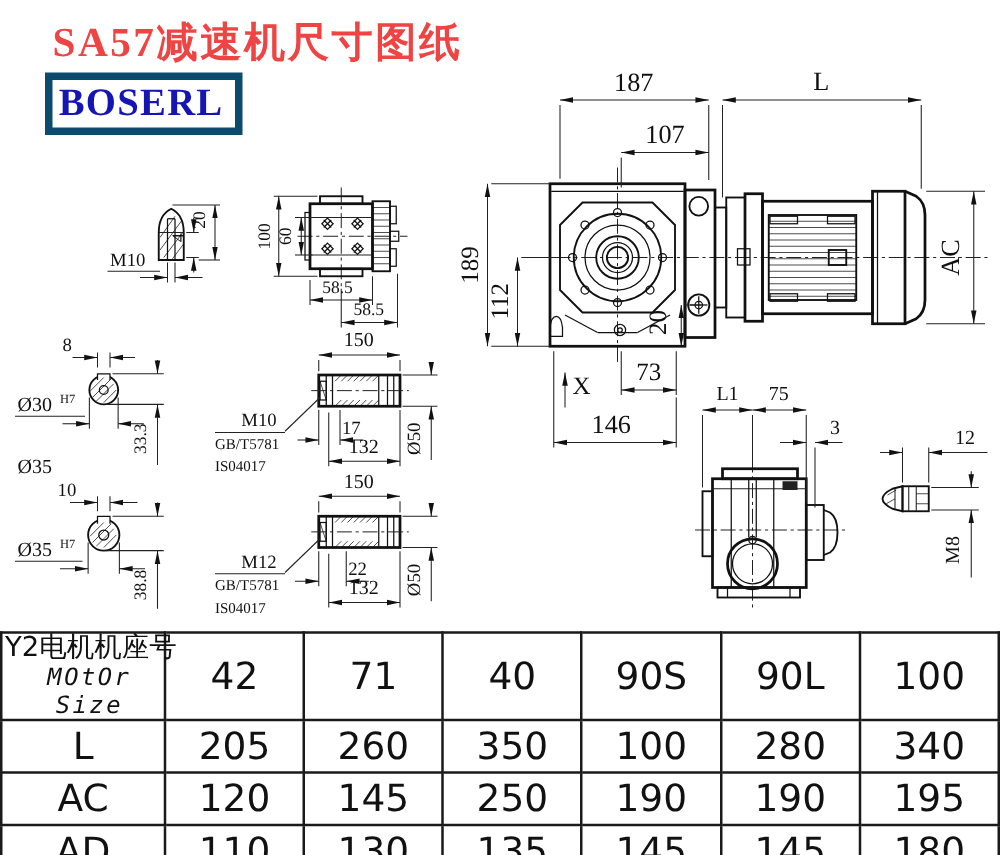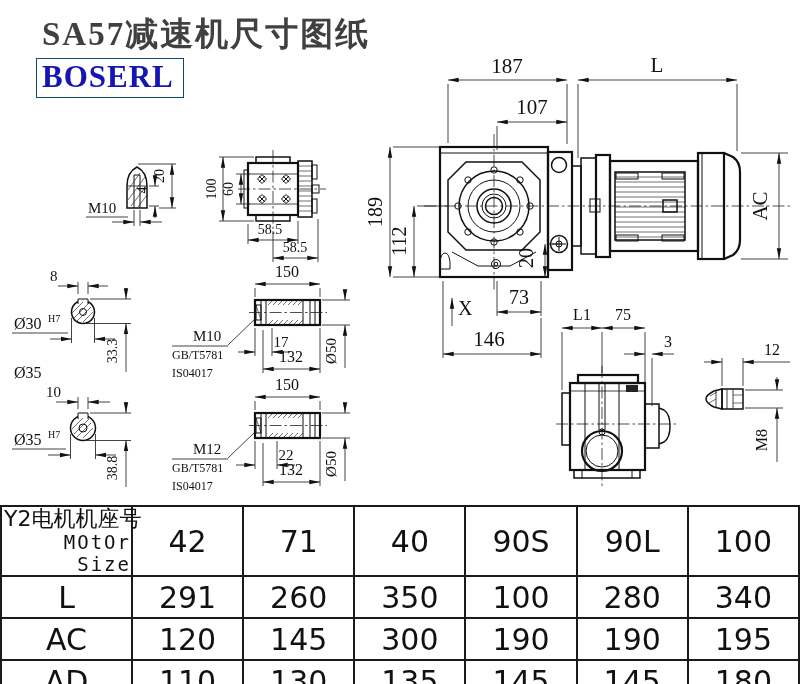--- a/index.html
+++ b/index.html
@@ -1,42 +1,42 @@
 <!DOCTYPE html>
 <html><head>
 <meta charset="utf-8">
 <style>
   html,body{margin:0;padding:0;background:#fff;}
   body{width:800px;height:684px;position:relative;overflow:hidden;
        font-family:"Liberation Sans",sans-serif;}
   .page-title{position:absolute;left:42px;top:12px;font-size:33px;font-weight:bold;
-       color:#404040;letter-spacing:2px;font-family:"Liberation Serif",serif;}
-  .brand-box{position:absolute;left:36px;top:58px;border:1px solid #0c4a6e;
+       color:#ef4444;letter-spacing:2px;font-family:"Liberation Serif",serif;}
+  .brand-box{position:absolute;left:36px;top:58px;border:6px solid #0c4a6e;
        background:#fff;padding:0 9px 2px 5px;}
   .brand-text{font-family:"Liberation Serif",serif;font-weight:bold;font-size:31px;
        color:#1515b5;letter-spacing:1px;}
   svg{position:absolute;left:0;top:0;}
   svg text{font-family:"Liberation Serif",serif;fill:#111;}
   .t21{font-size:21px;} .t20{font-size:20px;} .t16{font-size:16px;}
   .t15{font-size:15px;} .t14{font-size:14px;} .t12{font-size:12px;} .t10{font-size:10px;}
   .o2{stroke:#111;stroke-width:2.2;fill:none;}
   .o15{stroke:#111;stroke-width:1.5;fill:none;}
   .o1{stroke:#111;stroke-width:1;fill:none;}
   .h6{stroke:#111;stroke-width:.6;fill:none;}
   .d{stroke:#222;stroke-width:.85;fill:none;}
   .cl{stroke:#222;stroke-width:.8;fill:none;stroke-dasharray:12 3 2.5 3;}
   .dim-table{position:absolute;left:0;top:505px;width:800px;border-collapse:collapse;
        table-layout:fixed;background:#fff;}
   .dim-table td{border:2px solid #1a1a1a;text-align:center;font-size:30px;color:#111;
        padding:0;font-family:"DejaVu Sans",sans-serif;}
   .dim-table tr{height:42px;}
   .dim-table tr.hdr{height:51px;}
   .hdl .cn{font-size:22px;text-align:right;padding-left:2px;line-height:1.1;white-space:nowrap;}
-  .hdl .en{font-size:19px;text-align:right;padding-left:10px;letter-spacing:2px;
-       font-family:"DejaVu Sans Mono",monospace;}
+  .hdl .en{font-size:19px;text-align:center;padding-left:10px;letter-spacing:2px;
+       font-family:"DejaVu Sans Mono",monospace;font-style:italic;}
 </style>
 </head>
 <body>
 
 <div class="page-title">SA57减速机尺寸图纸</div>
 <div class="brand-box">
   <span class="brand-text">BOSERL</span>
 </div>
 
 <svg width="800" height="505" viewBox="0 0 800 505">
@@ -415,32 +415,32 @@
     </td>
     <td>42</td>
     <td>71</td>
     <td>40</td>
     <td>90S</td>
     <td>90L</td>
     <td>100</td>
   </tr>
   <tr>
     <td>L</td>
-    <td>291</td>
+    <td>205</td>
     <td>260</td>
     <td>350</td>
     <td>100</td>
     <td>280</td>
     <td>340</td>
   </tr>
   <tr>
     <td>AC</td>
     <td>120</td>
     <td>145</td>
-    <td>300</td>
+    <td>250</td>
     <td>190</td>
     <td>190</td>
     <td>195</td>
   </tr>
   <tr>
     <td>AD</td>
     <td>110</td>
     <td>130</td>
     <td>135</td>
     <td>145</td>

